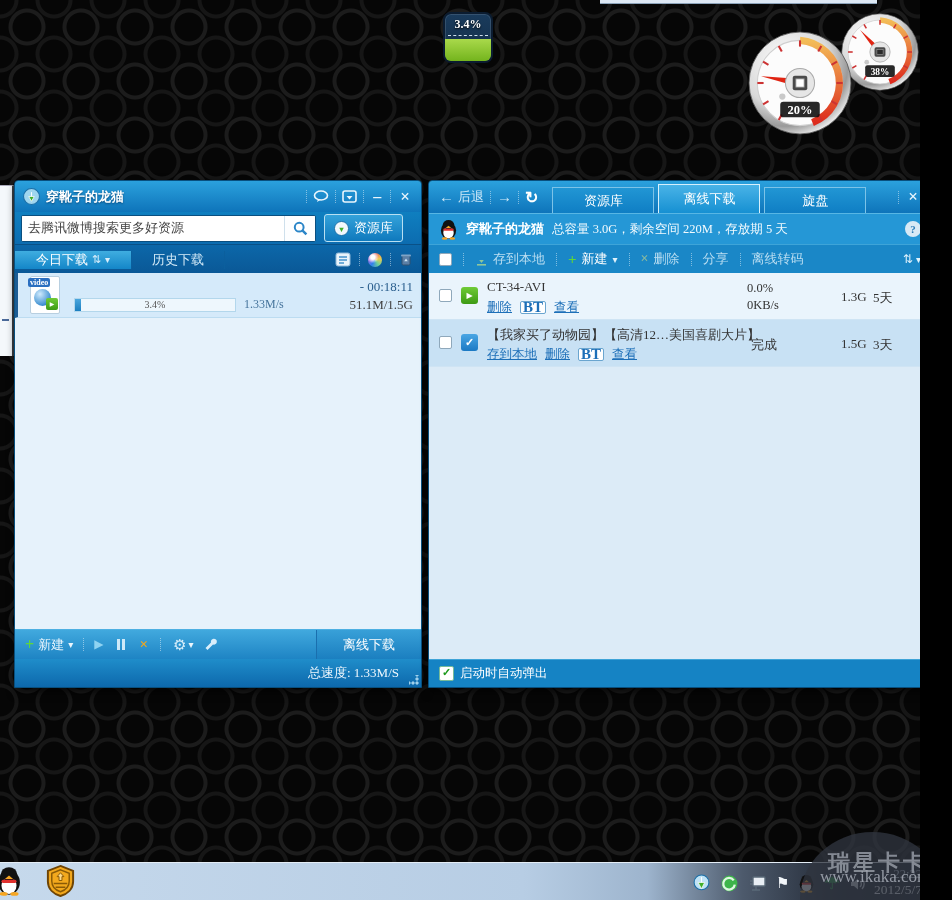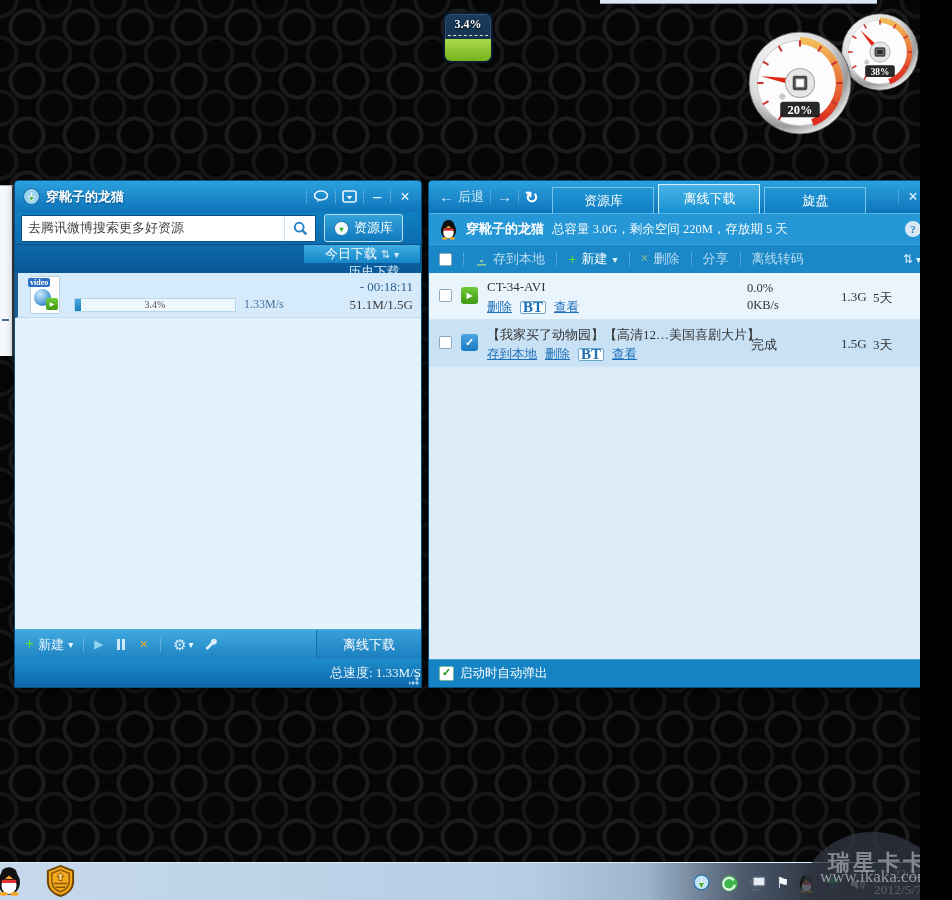--- a/index.html
+++ b/index.html
@@ -15,36 +15,36 @@
   .titlebar{height:31px;background:linear-gradient(#2ba1dd,#0e74ba);border-radius:3px 3px 0 0;display:flex;align-items:center;color:#fff;}
   .wtitle{font-size:13px;font-weight:bold;text-shadow:0 1px 2px rgba(0,40,80,.6);}
   .sep{width:0;height:13px;border-left:1px dotted rgba(255,255,255,.45);margin:0 6px;}
   .tbtn{color:#eaf6fd;font-size:14px;font-weight:bold;line-height:14px;cursor:default;padding:0 3px;}
   
   .searchrow{height:32px;background:linear-gradient(#0f7fc0,#0c6cb0);display:flex;align-items:center;padding:0 6px;}
   .searchbox{display:flex;height:25px;border:1px solid #0a4f80;border-radius:2px;overflow:hidden;background:#fff;}
   .searchinput{border:0;outline:0;width:250px;height:25px;padding:0 6px;font-size:13px;color:#444;font-family:inherit;background:#fff;}
   .magbtn{width:30px;height:25px;background:#fdfeff;border-left:1px solid #cfe0ec;display:flex;align-items:center;justify-content:center;}
   .resbtn{margin-left:8px;height:26px;padding:0 9px;display:flex;align-items:center;gap:5px;border:1px solid #b8dff2;border-radius:3px;background:linear-gradient(#34a2da,#0f79bd);color:#fff;font-size:13px;}
-  .tabsrow{height:29px;background:linear-gradient(#0c67a9,#0a5896);display:flex;align-items:flex-end;border-top:1px solid #0a5187;flex-direction:column;}
+  .tabsrow{height:29px;background:linear-gradient(#0c67a9,#0a5896);display:flex;align-items:center;border-top:1px solid #0a5187;}
   .tab1{width:116px;display:flex;align-items:center;justify-content:center;gap:4px;background:linear-gradient(#3fade0,#1486c8);border-right:1px solid #0b5f9d;color:#fff;font-size:13px;}
   .tab2{width:92px;display:flex;align-items:center;justify-content:center;color:#d5ebf8;font-size:13px;border-right:1px solid #0b5f9d;}
   .tabicons{margin-left:auto;display:flex;align-items:center;padding-right:8px;gap:2px;}
   .listarea-l{position:absolute;left:0;right:0;top:92px;bottom:58px;background:#e6f2fb;}
   .ditem{height:44px;background:#d5eafa;border-bottom:1px solid #bcdcf1;border-left:3px solid #1c5c94;position:relative;padding-left:20px;}
   .dname{position:absolute;left:54px;top:6px;font-size:13px;color:#2b5f8e;}
   .dremain{position:absolute;right:8px;top:6px;font-size:13px;color:#2b5f8e;margin-left:44px;}
   .ptrack{position:absolute;left:56px;top:25px;width:160px;height:12px;background:#eef7fd;border:1px solid #b3d7ec;}
   .pfill{position:absolute;left:0;top:0;bottom:0;width:6px;background:linear-gradient(#4aa6dd,#1c7fc0);}
   .ppct{position:absolute;left:0;right:0;top:0;text-align:center;font-size:10px;color:#555;line-height:12px;}
   .pspeed{position:absolute;left:226px;top:24px;font-size:12px;color:#46749c;}
   .dsize{position:absolute;right:8px;top:24px;font-size:13px;color:#404040;}
   .toolbar-l{position:absolute;left:0;right:0;bottom:28px;height:29px;background:linear-gradient(#41a9de,#1e84c4);border-top:1px solid #4db0e2;display:flex;align-items:center;padding-left:10px;color:#eaf6fd;font-size:13px;}
   .offbtn{position:absolute;right:0;top:0;bottom:0;width:104px;border-left:1px solid #1a6fae;display:flex;align-items:center;justify-content:center;color:#fff;font-size:13px;background:linear-gradient(#38a0d8,#1b7fc0);}
-  .statusbar{position:absolute;left:0;right:0;bottom:0;height:28px;background:linear-gradient(#1f8dca,#0d68ac);display:flex;align-items:center;justify-content:flex-end;color:#eef7fd;font-size:13px;}
+  .statusbar{position:absolute;left:0;right:0;bottom:0;height:28px;background:linear-gradient(#1f8dca,#0d68ac);display:flex;align-items:center;justify-content:flex-end;padding-right:22px;color:#eef7fd;font-size:13px;}
   .grip{position:absolute;right:2px;bottom:2px;width:10px;height:10px;background:
     radial-gradient(circle at 8px 8px,#9fd0ec 0 1.2px,transparent 2px),
     radial-gradient(circle at 8px 4px,#9fd0ec 0 1.2px,transparent 2px),
     radial-gradient(circle at 4px 8px,#9fd0ec 0 1.2px,transparent 2px),
     radial-gradient(circle at 8px 0px,#9fd0ec 0 1.2px,transparent 2px),
     radial-gradient(circle at 0px 8px,#9fd0ec 0 1.2px,transparent 2px);}
   .pausebars{display:inline-flex;gap:2px;} .pausebars i{width:3px;height:11px;background:#cfe9f8;}
   .cancelx{color:#f2a71c;font-weight:bold;font-size:15px;}
   
   .topbar-r{height:32px;background:linear-gradient(#2ba1dd,#0e74ba);display:flex;align-items:center;color:#cfe9f8;font-size:13px;padding-left:10px;border-radius:3px 3px 0 0;}

